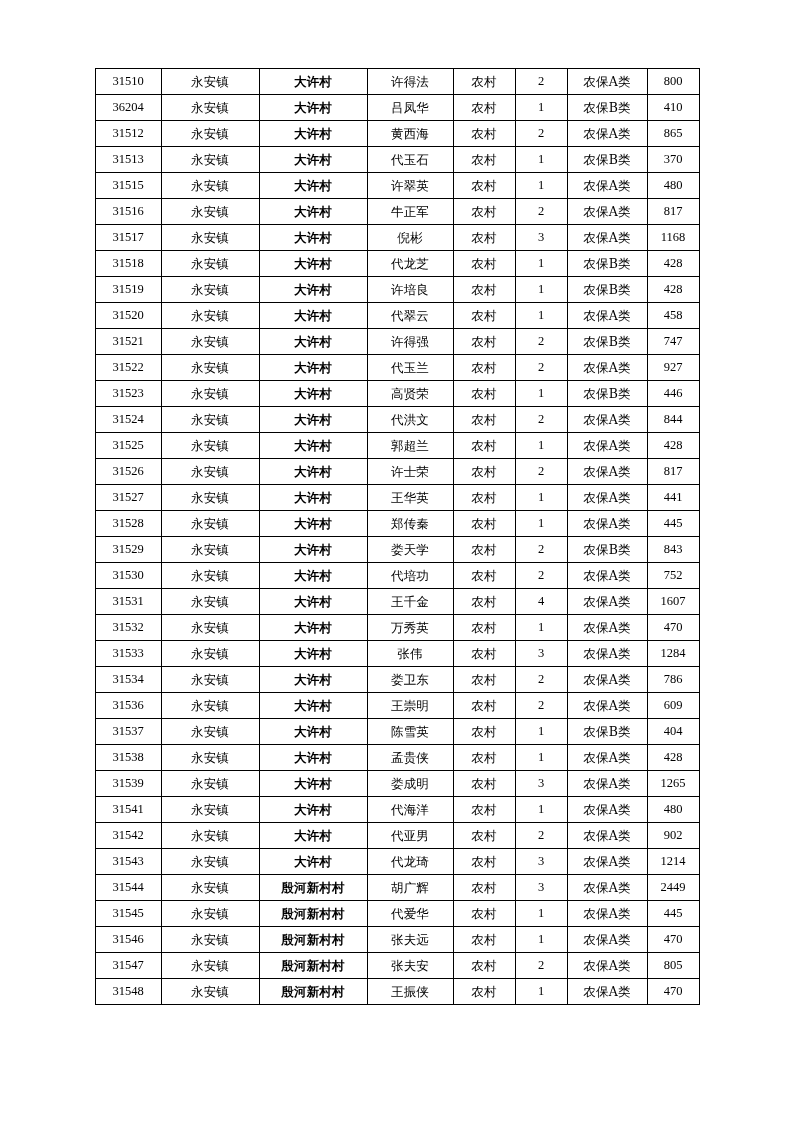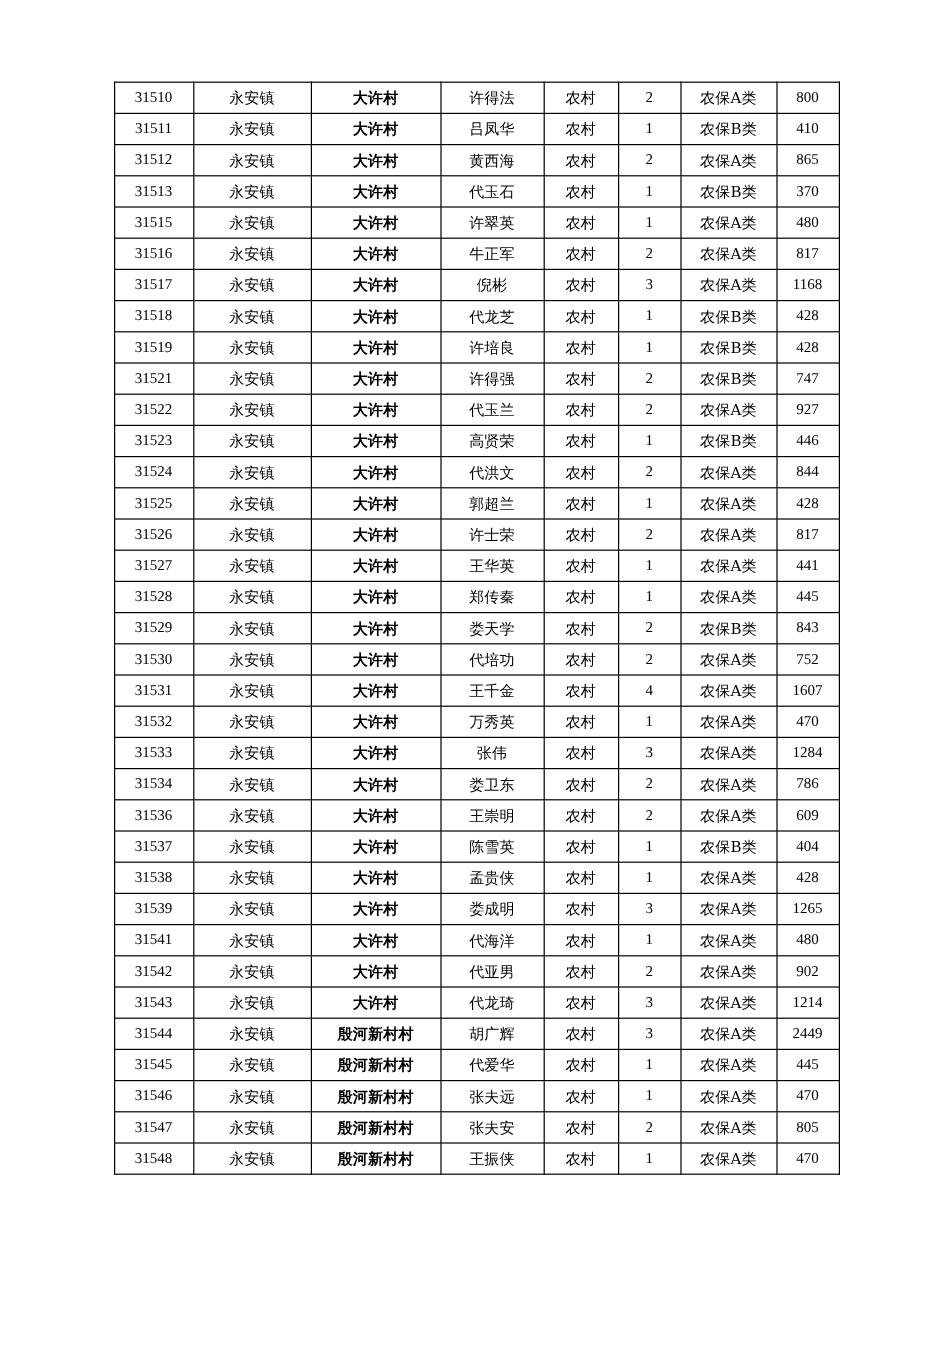--- a/index.html
+++ b/index.html
@@ -82,21 +82,21 @@
             <td class="cell-id">31510</td>
             <td class="cell-town">永安镇</td>
             <td class="cell-vill">大许村</td>
             <td class="cell-name">许得法</td>
             <td class="cell-type">农村</td>
             <td class="cell-num">2</td>
             <td class="cell-cat">农保A类</td>
             <td class="cell-amt">800</td>
           </tr>
           <tr>
-            <td class="cell-id">31511</td>
+            <td class="cell-id">36204</td>
             <td class="cell-town">永安镇</td>
             <td class="cell-vill">大许村</td>
             <td class="cell-name">吕凤华</td>
             <td class="cell-type">农村</td>
             <td class="cell-num">1</td>
             <td class="cell-cat">农保B类</td>
             <td class="cell-amt">410</td>
           </tr>
           <tr>
             <td class="cell-id">31512</td>
@@ -160,20 +160,30 @@
           </tr>
           <tr>
             <td class="cell-id">31519</td>
             <td class="cell-town">永安镇</td>
             <td class="cell-vill">大许村</td>
             <td class="cell-name">许培良</td>
             <td class="cell-type">农村</td>
             <td class="cell-num">1</td>
             <td class="cell-cat">农保B类</td>
             <td class="cell-amt">428</td>
+          </tr>
+          <tr>
+            <td class="cell-id">31520</td>
+            <td class="cell-town">永安镇</td>
+            <td class="cell-vill">大许村</td>
+            <td class="cell-name">代翠云</td>
+            <td class="cell-type">农村</td>
+            <td class="cell-num">1</td>
+            <td class="cell-cat">农保A类</td>
+            <td class="cell-amt">458</td>
           </tr>
           <tr>
             <td class="cell-id">31521</td>
             <td class="cell-town">永安镇</td>
             <td class="cell-vill">大许村</td>
             <td class="cell-name">许得强</td>
             <td class="cell-type">农村</td>
             <td class="cell-num">2</td>
             <td class="cell-cat">农保B类</td>
             <td class="cell-amt">747</td>

